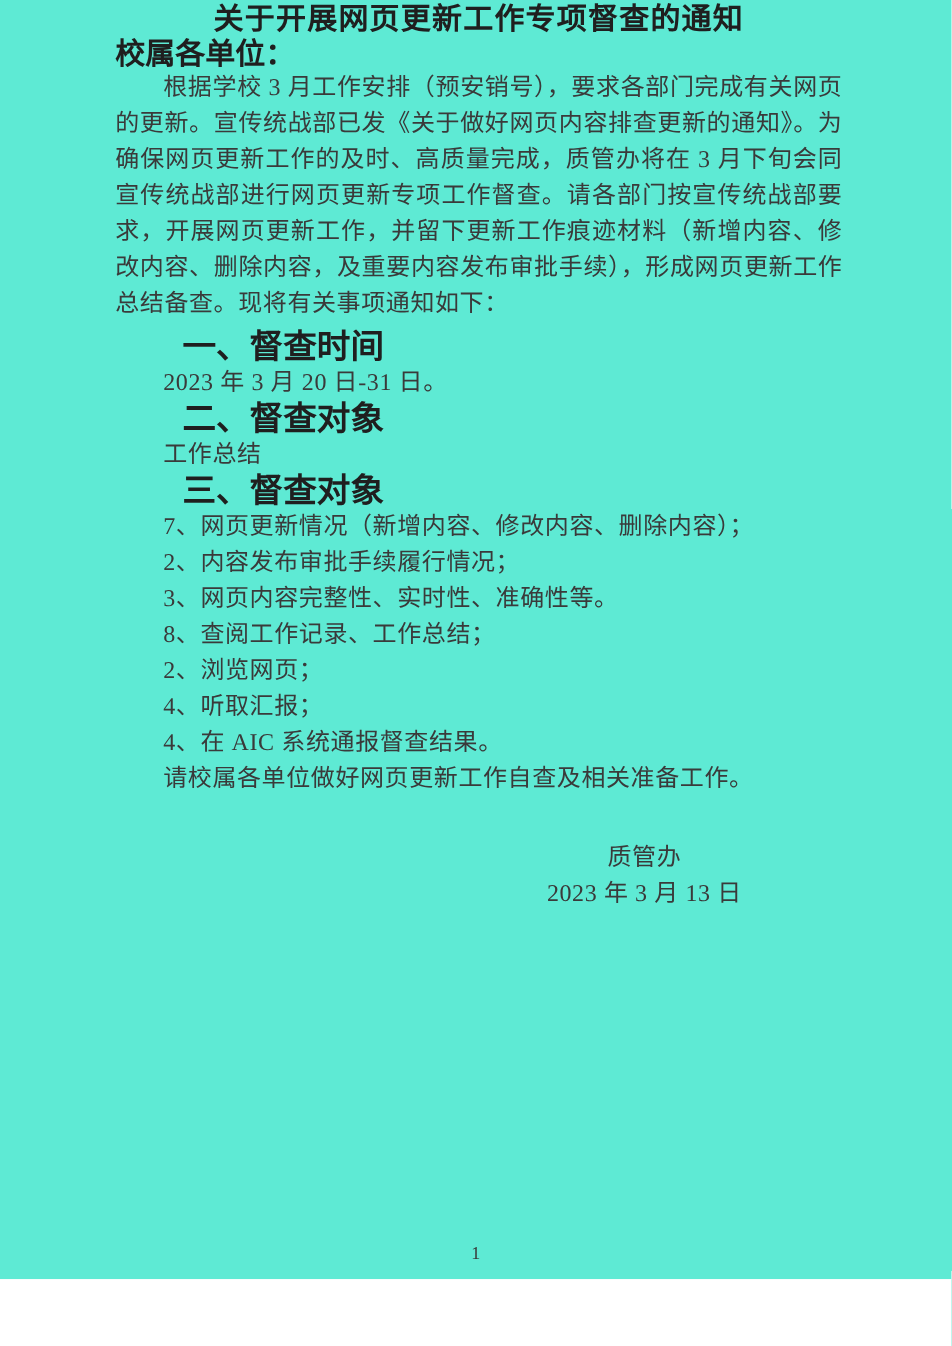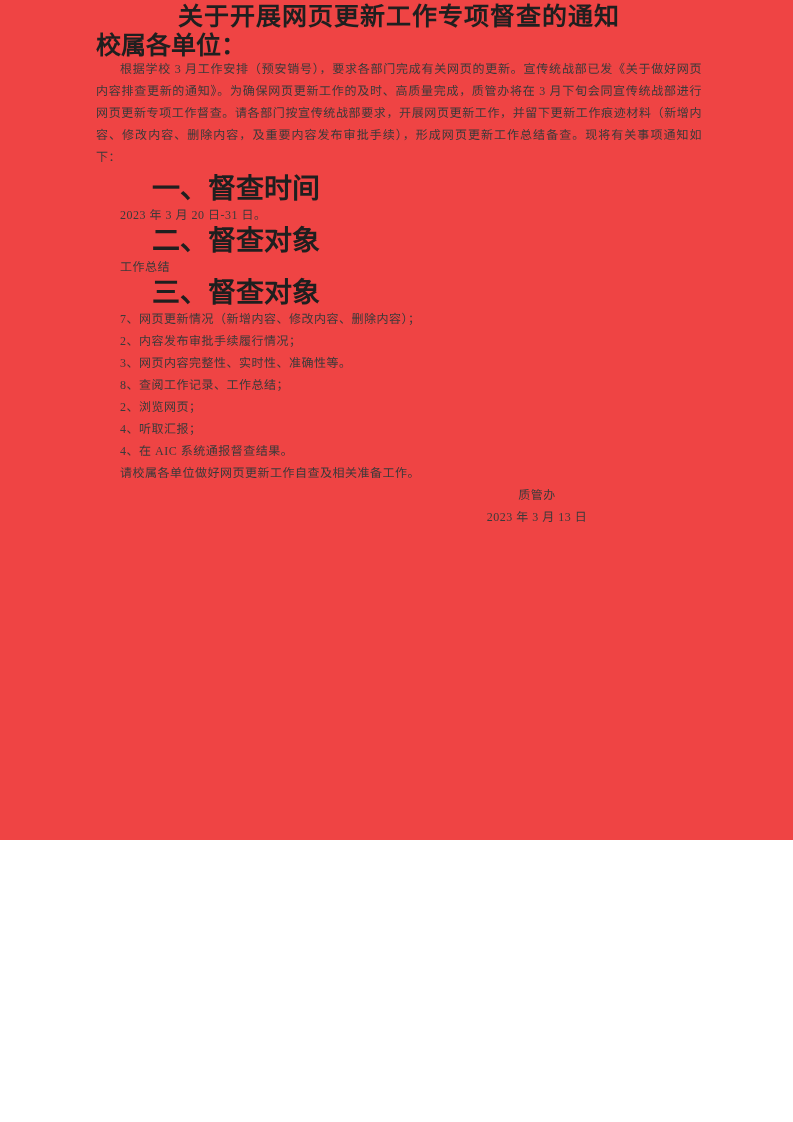--- a/index.html
+++ b/index.html
@@ -3,22 +3,22 @@
 <meta charset="utf-8">
 <style>
   html, body {
     margin: 0;
     padding: 0;
     background: #ffffff;
   }
   .page {
     position: relative;
     width: 793px;
-    height: 840px;
-    background: #ef4444;
+    height: 1066px;
+    background: #5eead4;
     overflow: hidden;
     font-family: "Liberation Serif", "DejaVu Serif", serif;
     color: #3a3a3a;
   }
   .content {
     position: absolute;
     left: 96px;
     top: 0;
     width: 606px;
   }
@@ -36,22 +36,22 @@
   }
   .salutation {
     margin-top: 32px;
     font-family: "Liberation Sans", "DejaVu Sans", sans-serif;
     font-weight: bold;
     font-size: 25px;
     line-height: 26px;
     color: #1f1f1f;
   }
   .body-text {
-    font-size: 12px;
-    line-height: 22px;
+    font-size: 20px;
+    line-height: 30px;
     letter-spacing: 0.5px;
   }
   .intro {
     margin-top: 10px;
     text-align: justify;
     text-indent: 2em;
   }
   .sections { margin-top: 6px; }
   .section-heading {
     text-indent: 2em;
@@ -62,20 +62,21 @@
     color: #1f1f1f;
   }
   .section-item {
     text-indent: 2em;
   }
   .closing {
     margin-top: 12px;
     text-indent: 2em;
   }
   .signature {
+    margin-top: 36px;
     margin-left: auto;
     width: 330px;
     text-align: center;
   }
   .page-number {
     position: absolute;
     top: 1036px;
     left: 0;
     width: 100%;
     text-align: center;

